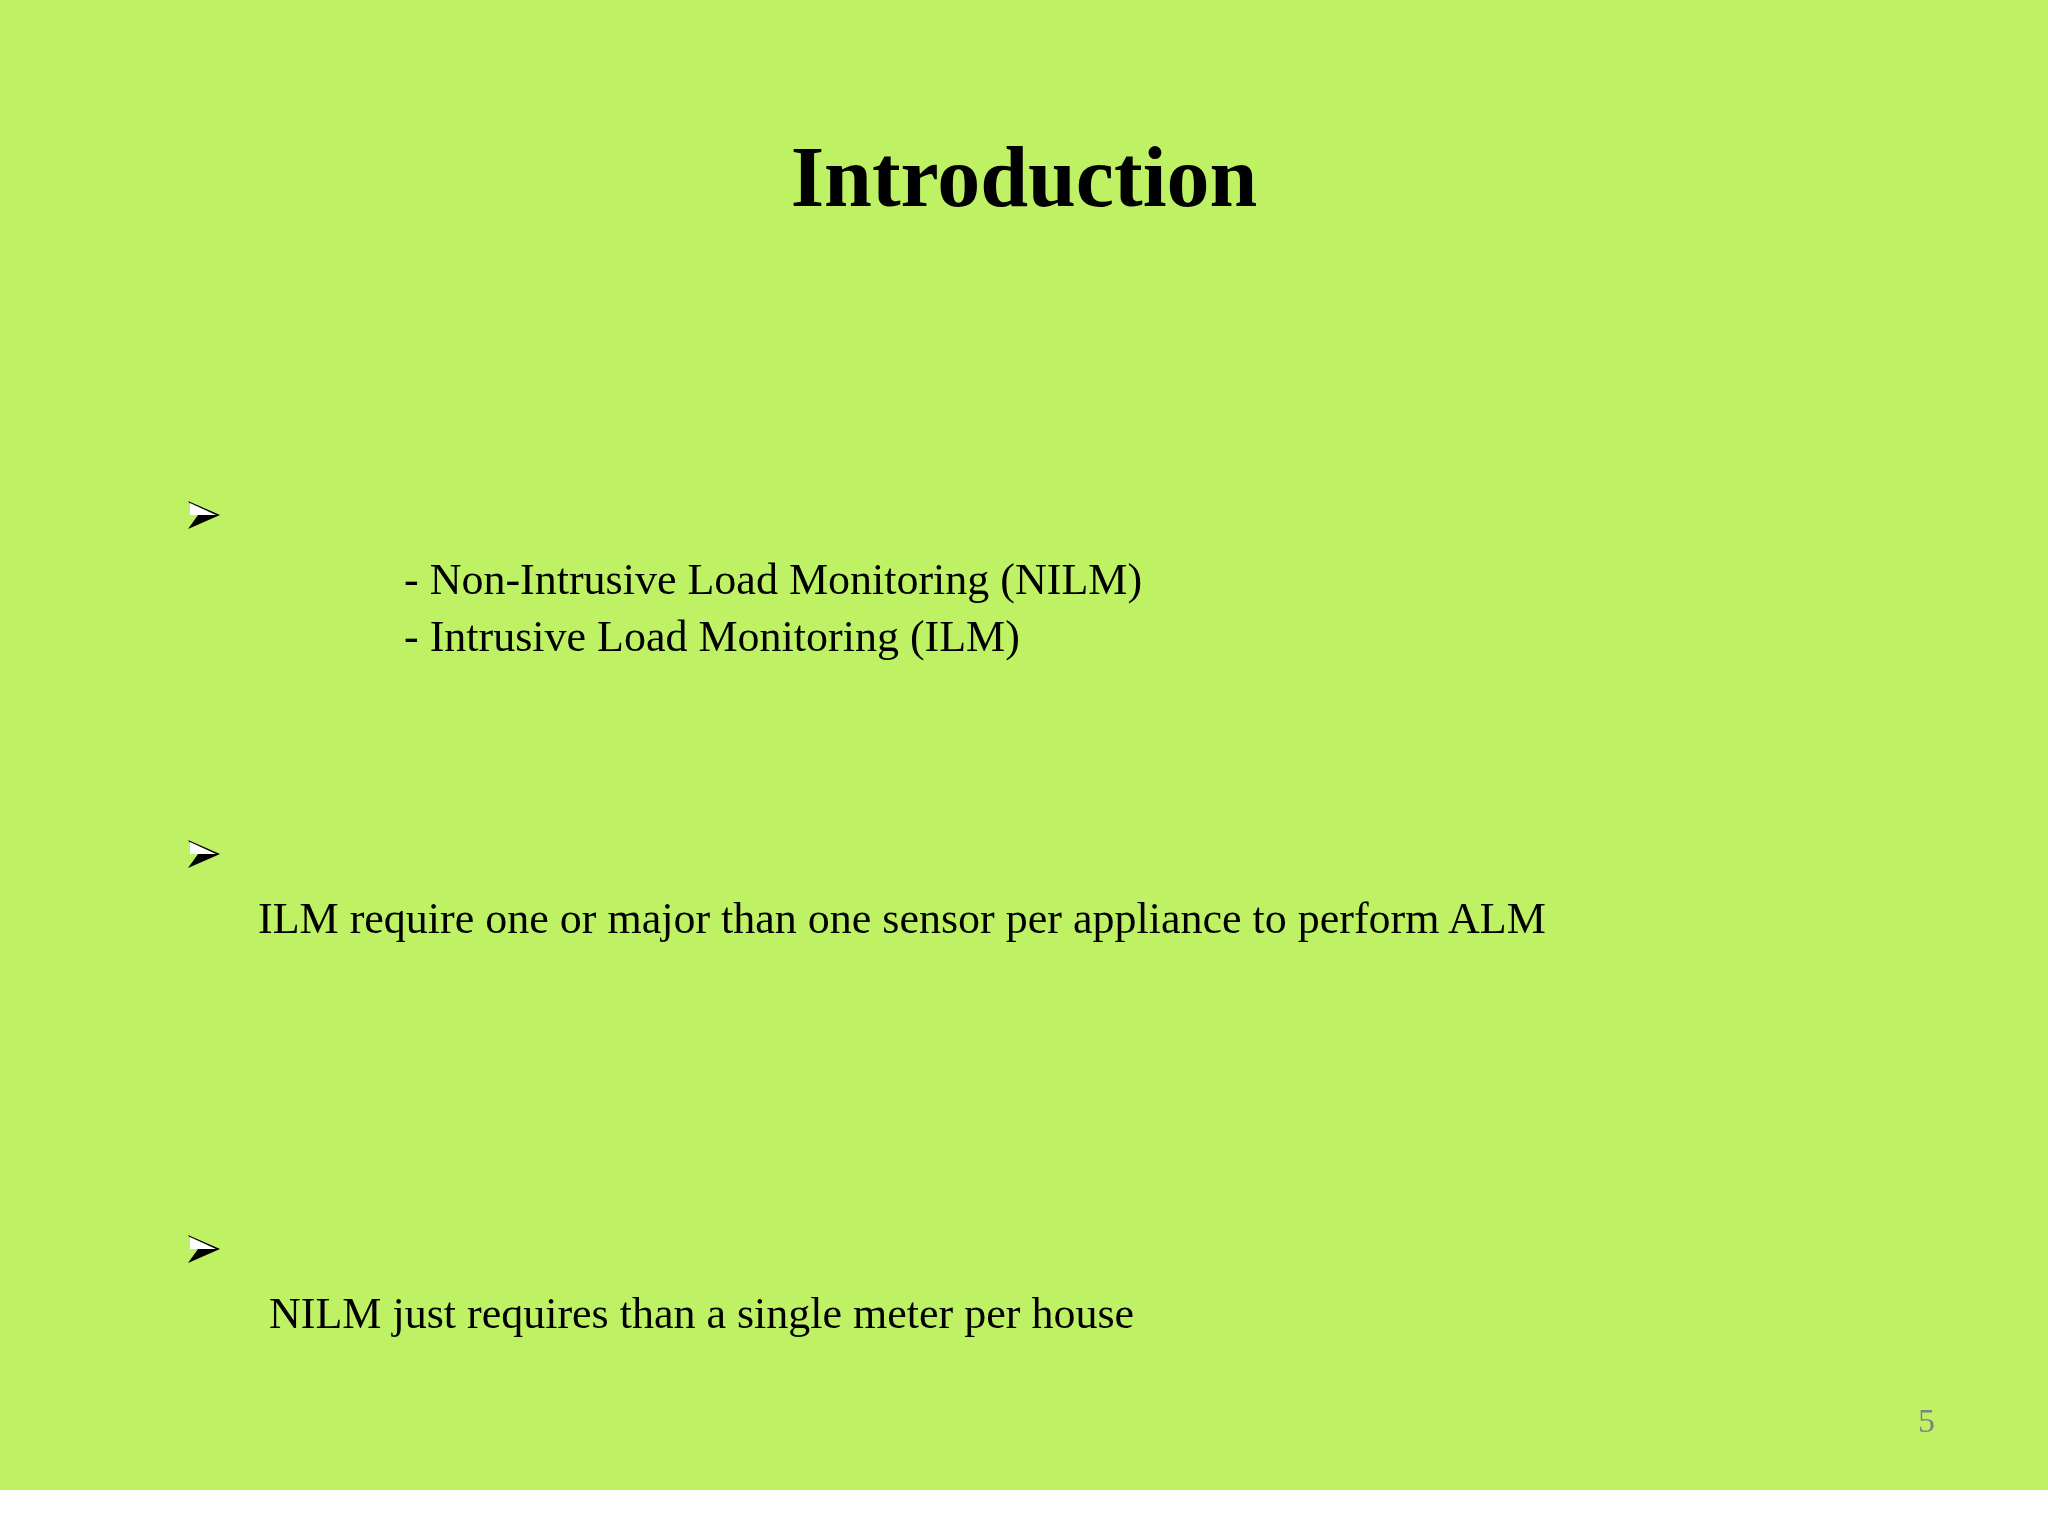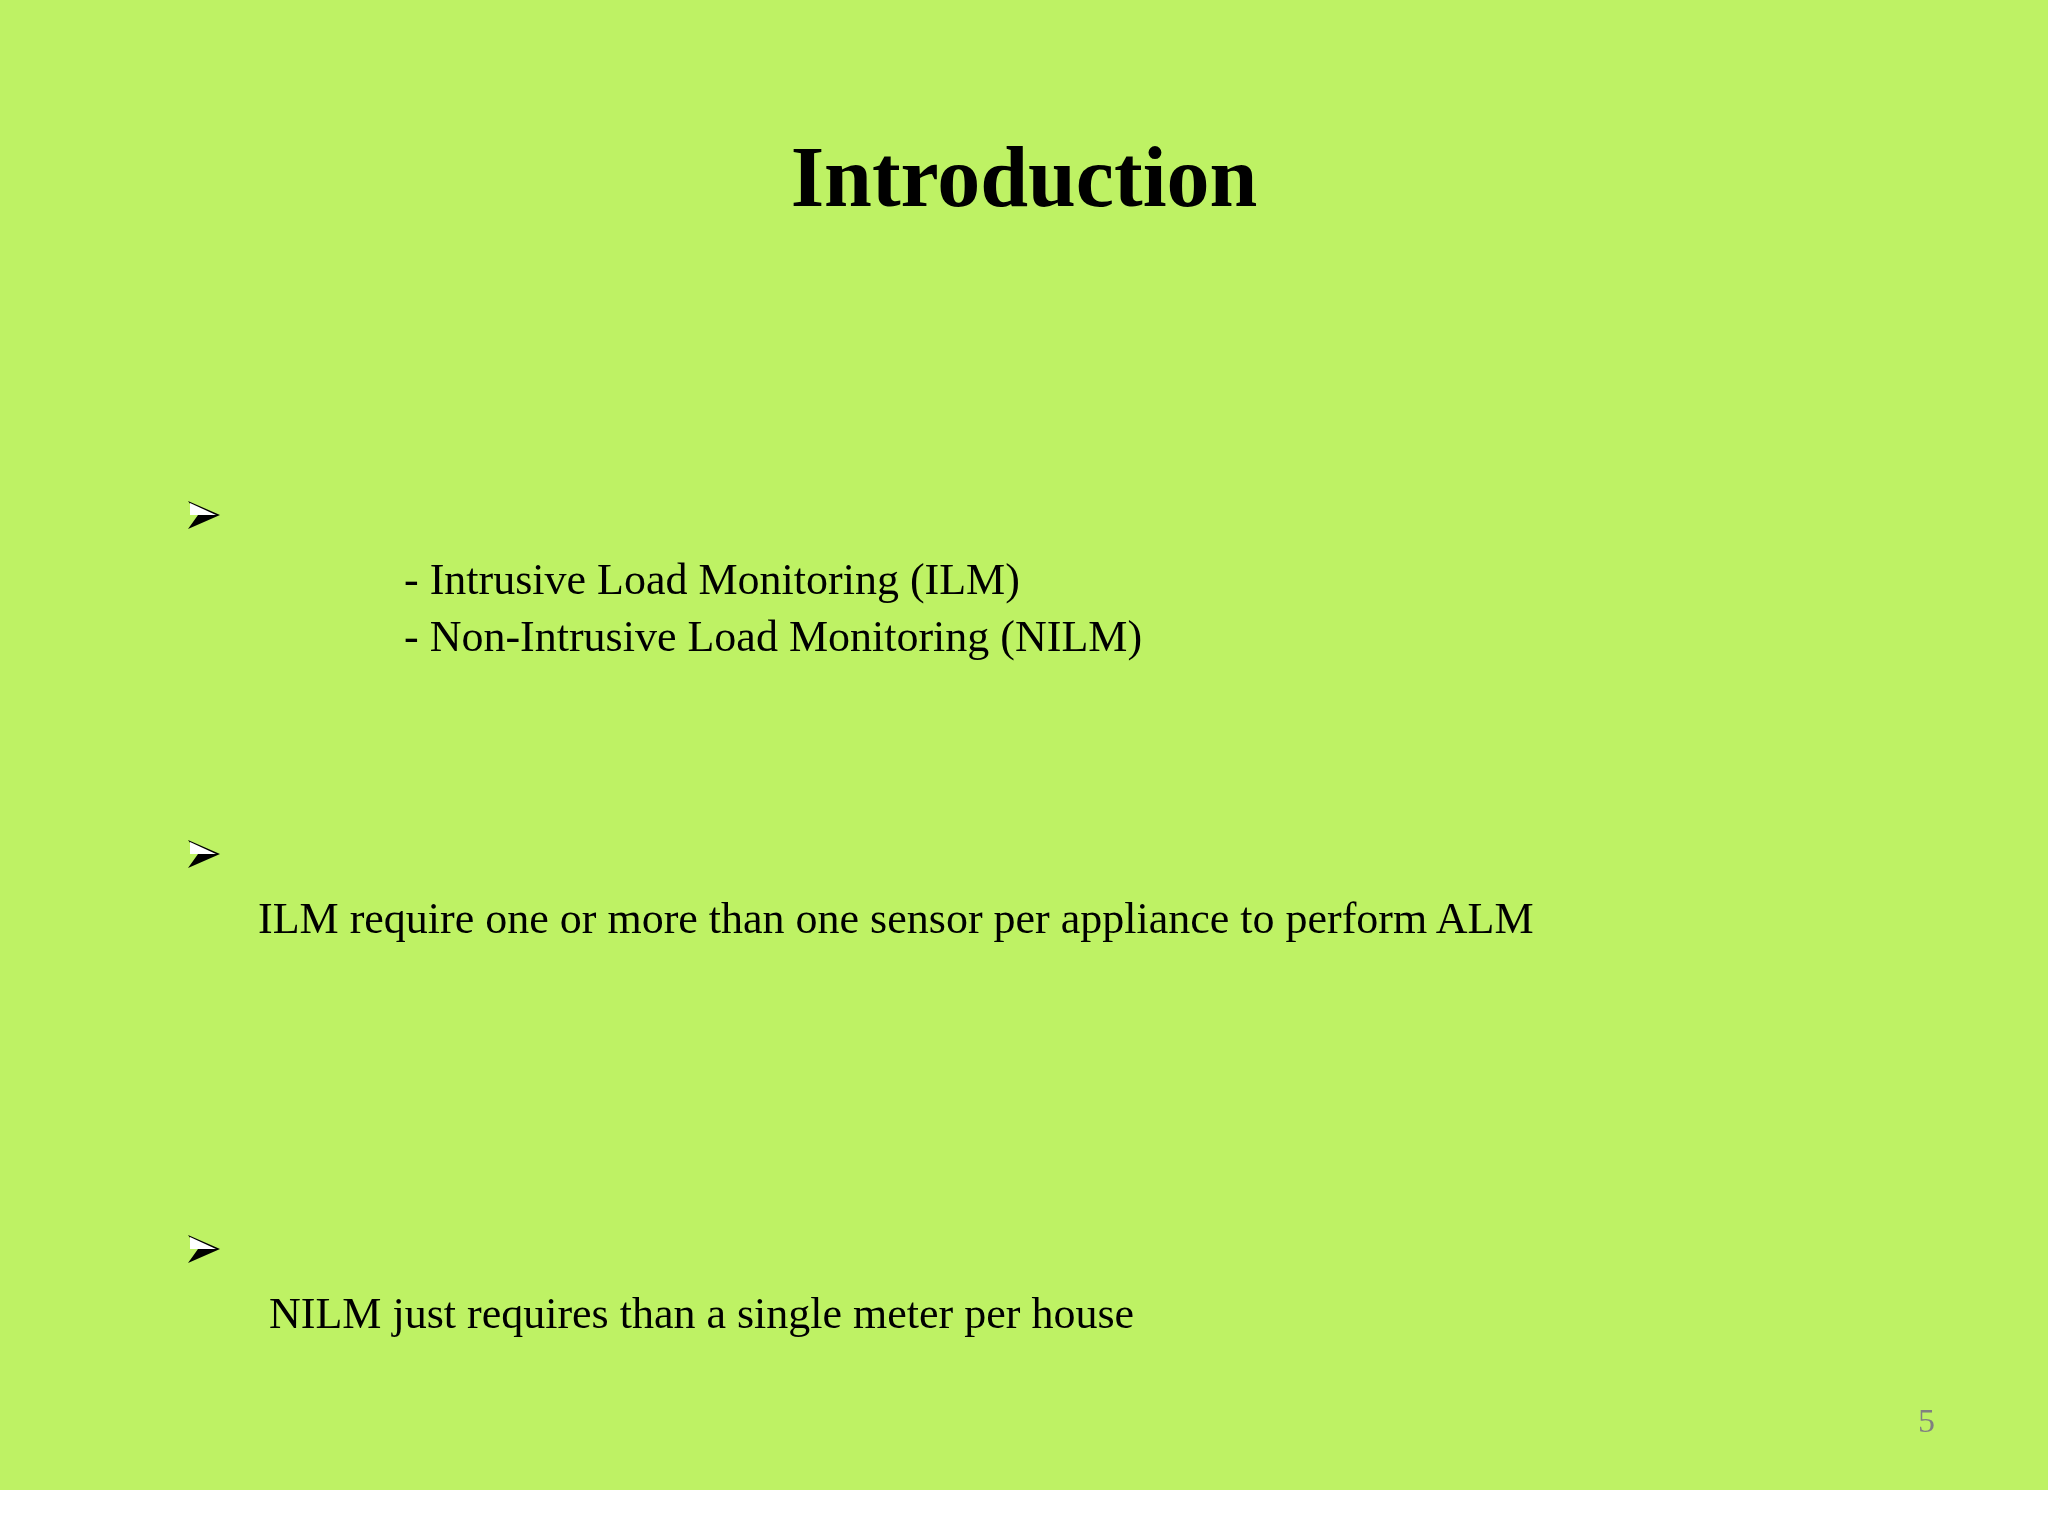--- a/index.html
+++ b/index.html
@@ -118,35 +118,35 @@
 
     <div class="bullet-block">
       <div class="bullet-row">
         <span class="bullet-marker">
           <svg width="36" height="30" viewBox="0 0 36 30" aria-hidden="true">
             <polygon points="2,1 34,15 2,29 12,15" fill="#000000"></polygon>
             <polygon points="4,3 30,15 4,15" fill="#ffffff"></polygon>
           </svg>
         </span>
       </div>
+      <div class="sub-row">- Non-Intrusive Load Monitoring (NILM)</div>
       <div class="sub-row">- Intrusive Load Monitoring (ILM)</div>
-      <div class="sub-row">- Non-Intrusive Load Monitoring (NILM)</div>
     </div>
 
     <div class="gap-lg"></div>
 
     <div class="bullet-block">
       <div class="bullet-row">
         <span class="bullet-marker">
           <svg width="36" height="30" viewBox="0 0 36 30" aria-hidden="true">
             <polygon points="2,1 34,15 2,29 12,15" fill="#000000"></polygon>
             <polygon points="4,3 30,15 4,15" fill="#ffffff"></polygon>
           </svg>
         </span>
-        <span class="bullet-text">ILM require one or more than one sensor per appliance to perform ALM</span>
+        <span class="bullet-text">ILM require one or major than one sensor per appliance to perform ALM</span>
       </div>
     </div>
 
     <div class="gap-lg"></div>
 
     <div class="bullet-block">
       <div class="bullet-row">
         <span class="bullet-marker">
           <svg width="36" height="30" viewBox="0 0 36 30" aria-hidden="true">
             <polygon points="2,1 34,15 2,29 12,15" fill="#000000"></polygon>

